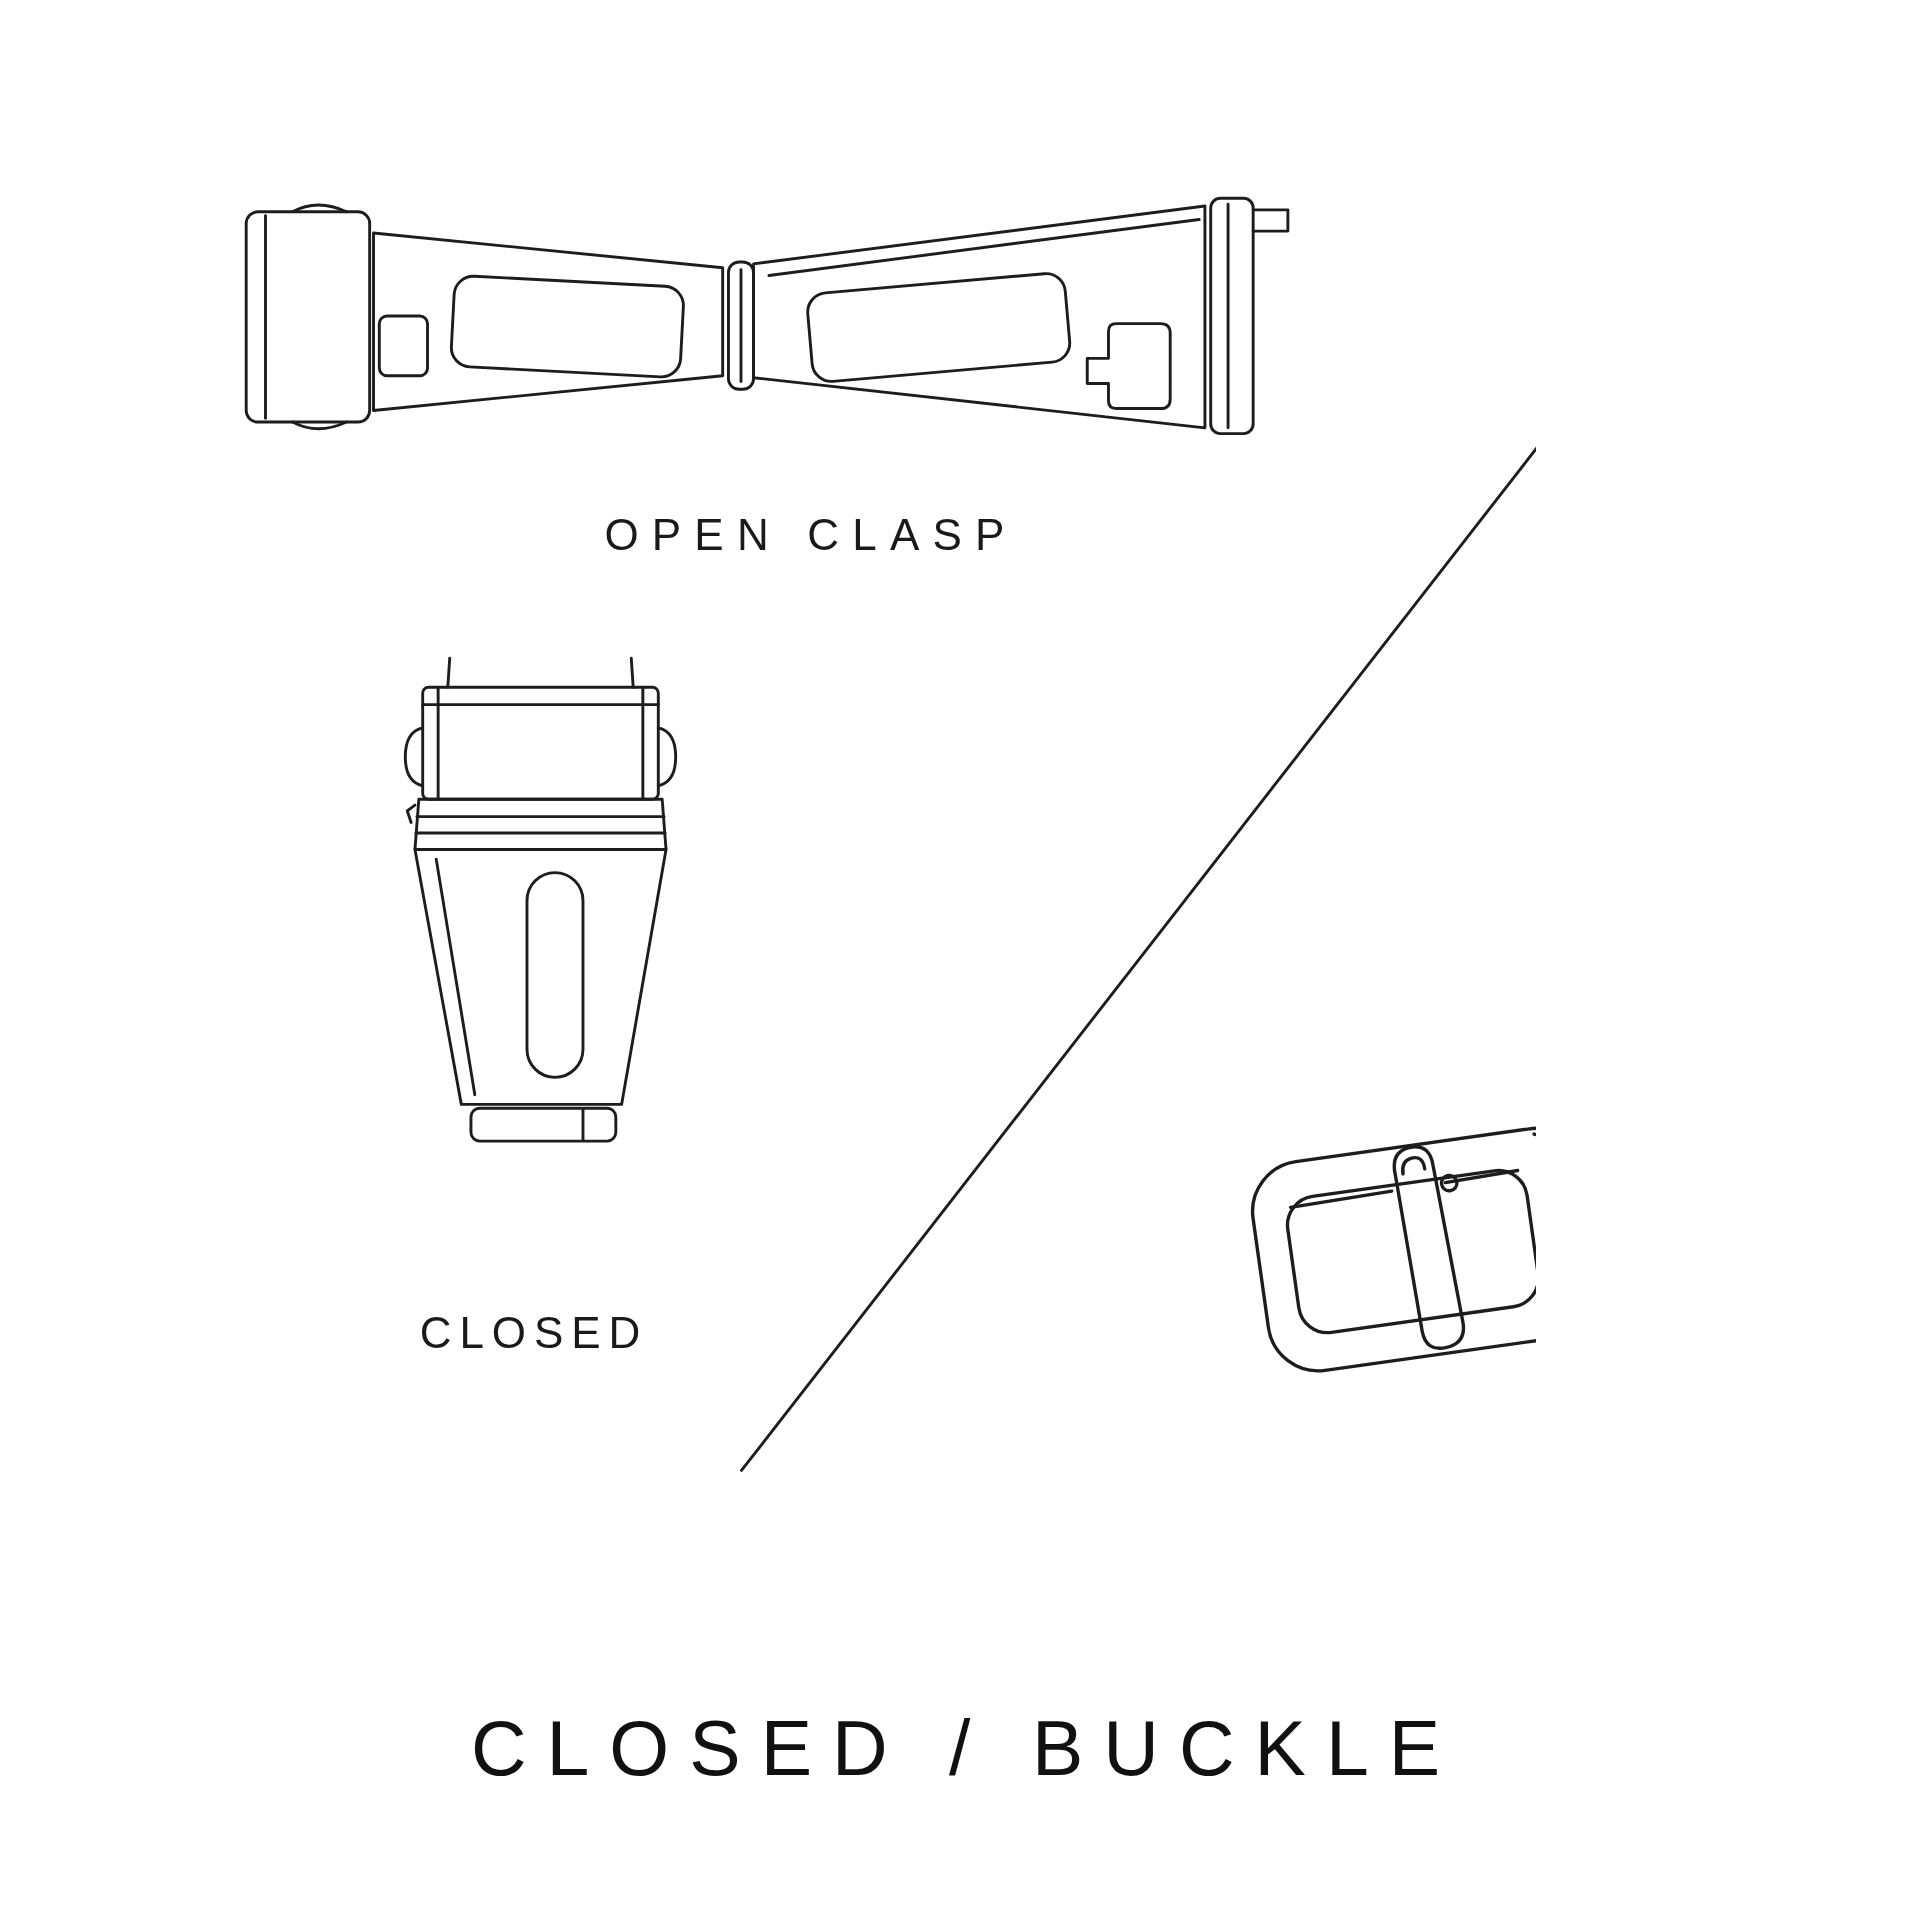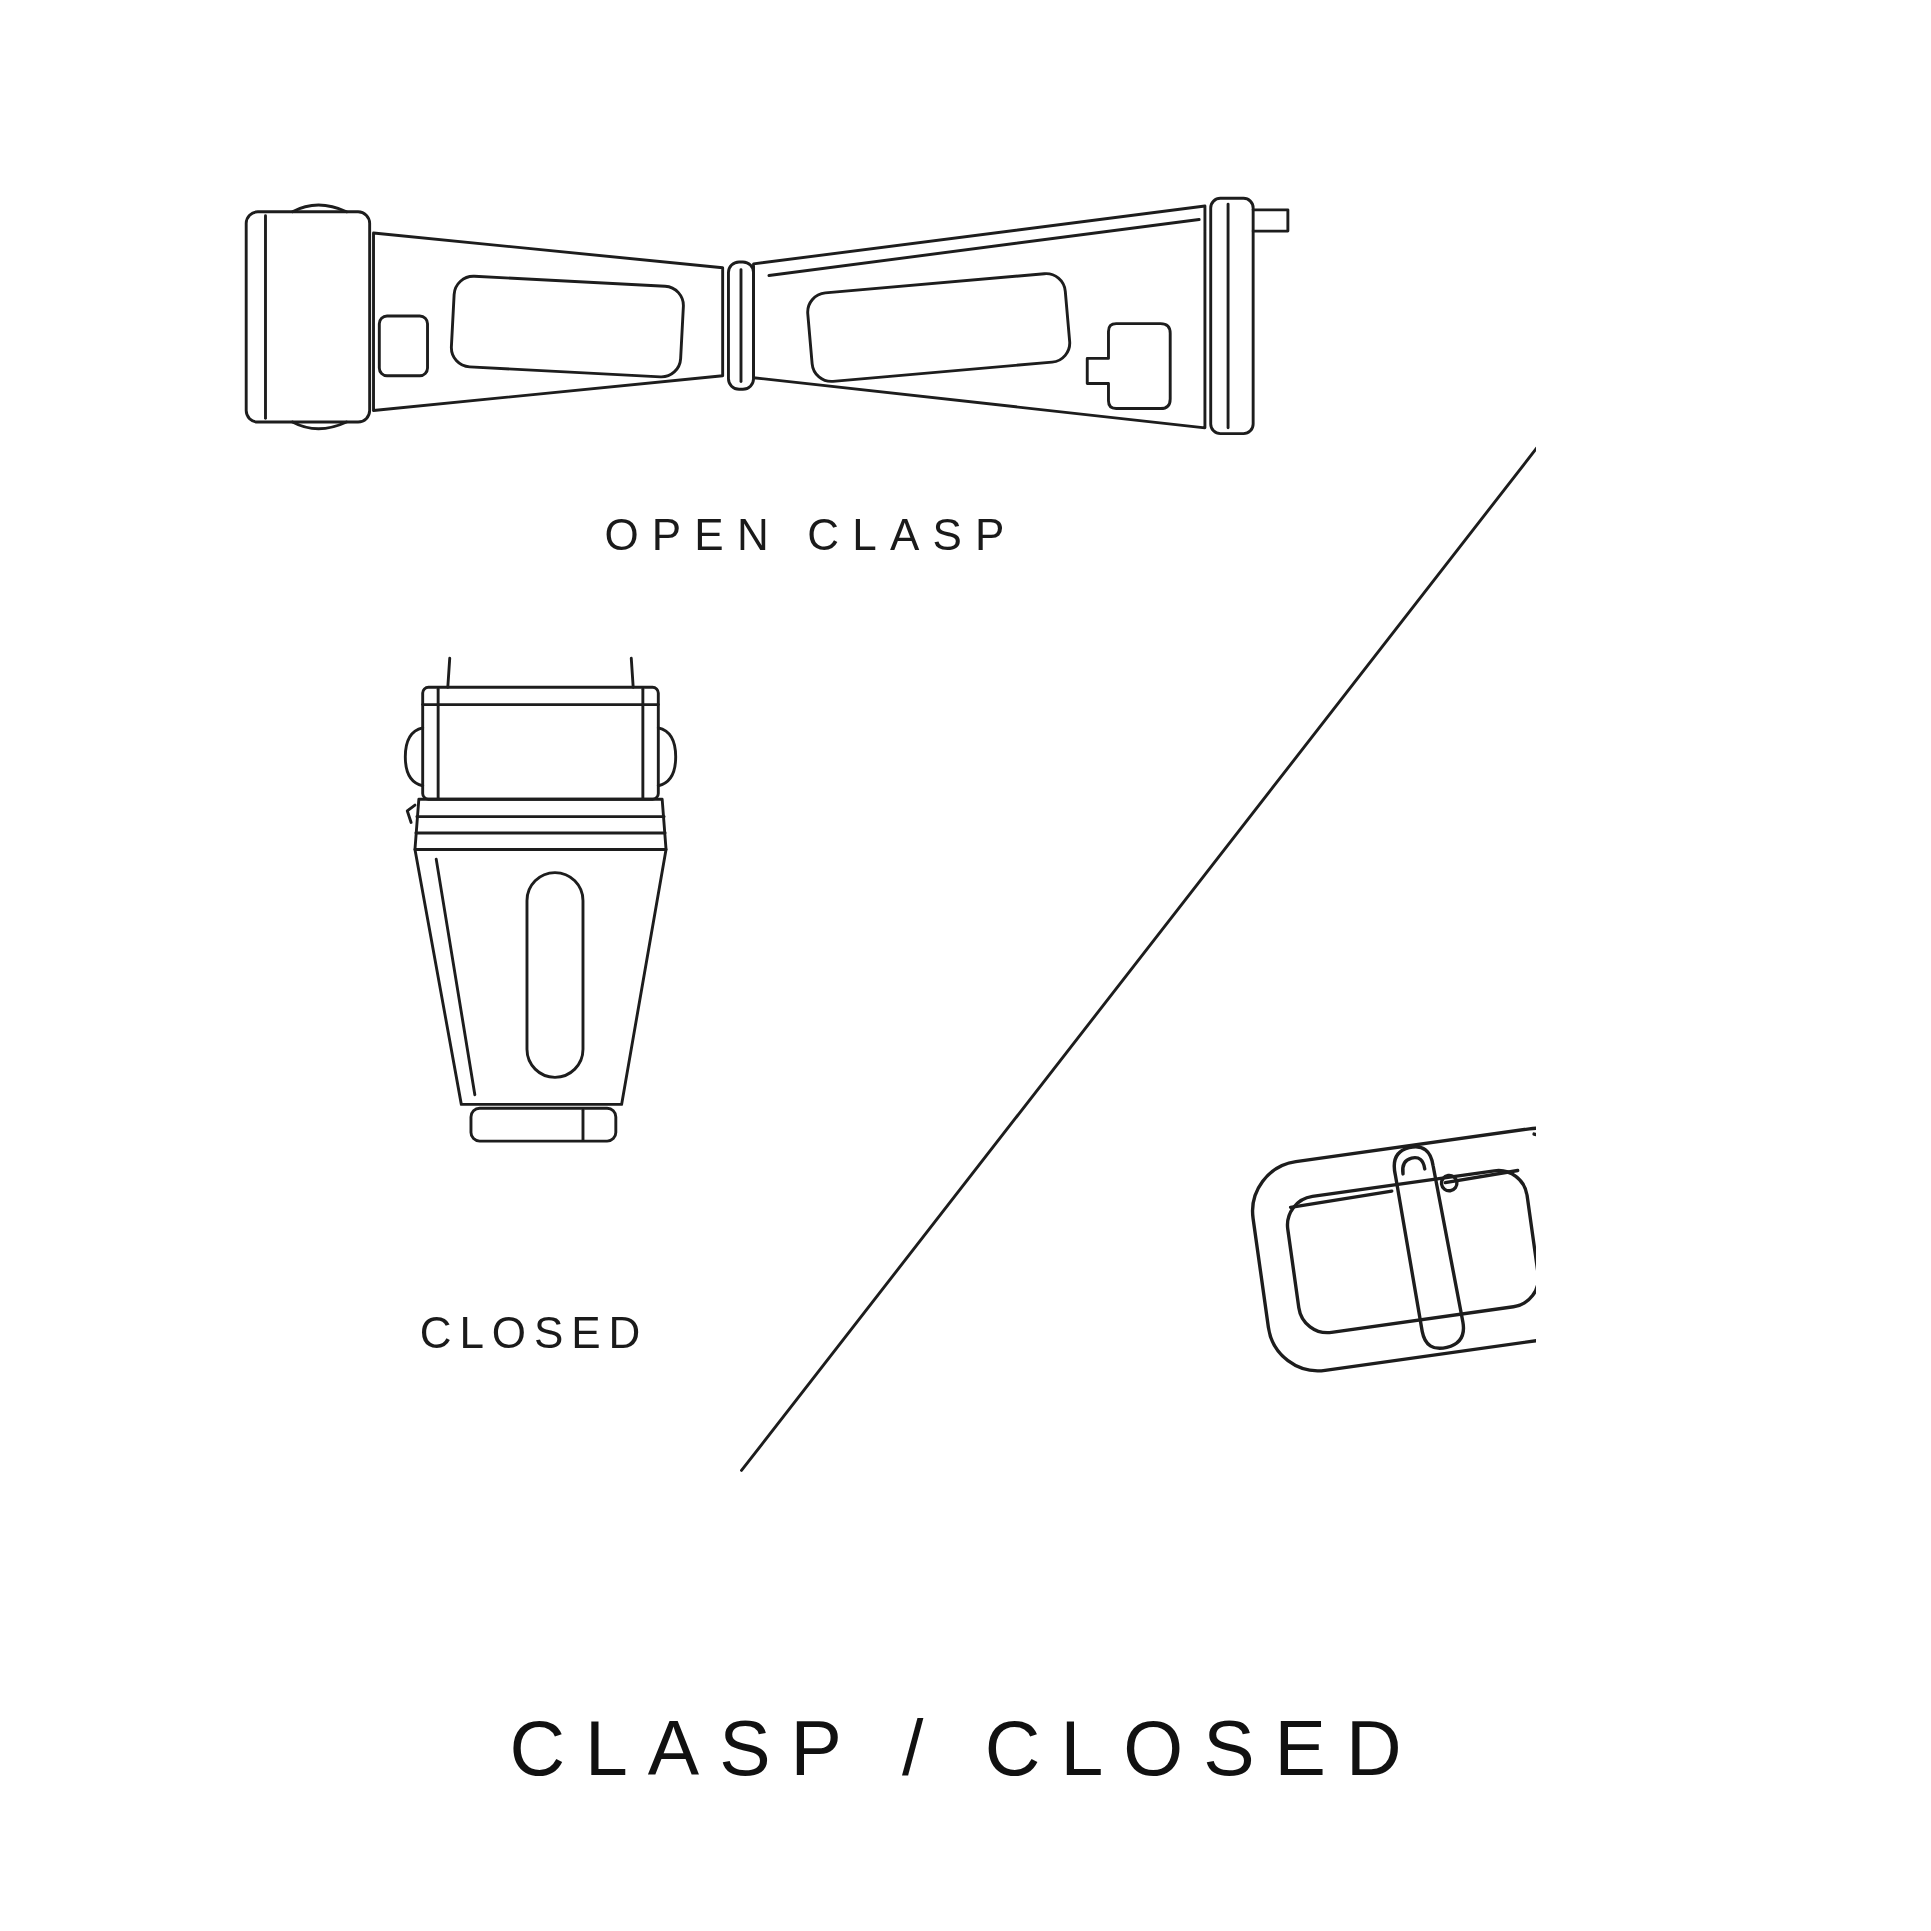--- a/index.html
+++ b/index.html
@@ -158,16 +158,16 @@
           <circle cx="236" cy="96" r="8"></circle>
         </g>
         <g>
           <path d="M182 80 Q180 56 200 54 Q222 52 222 76 L230 240 Q231 262 210 264 Q188 266 187 244 Z"></path>
           <path d="M190 80 Q190 66 201 65 Q213 64 213 78"></path>
         </g>
       </g>
     </svg>
   </div>
 
-  <div class="page-title">CLASP / CLOSED</div>
+  <div class="page-title">CLOSED / BUCKLE</div>
 
 </div>
 
 
 </body></html>

